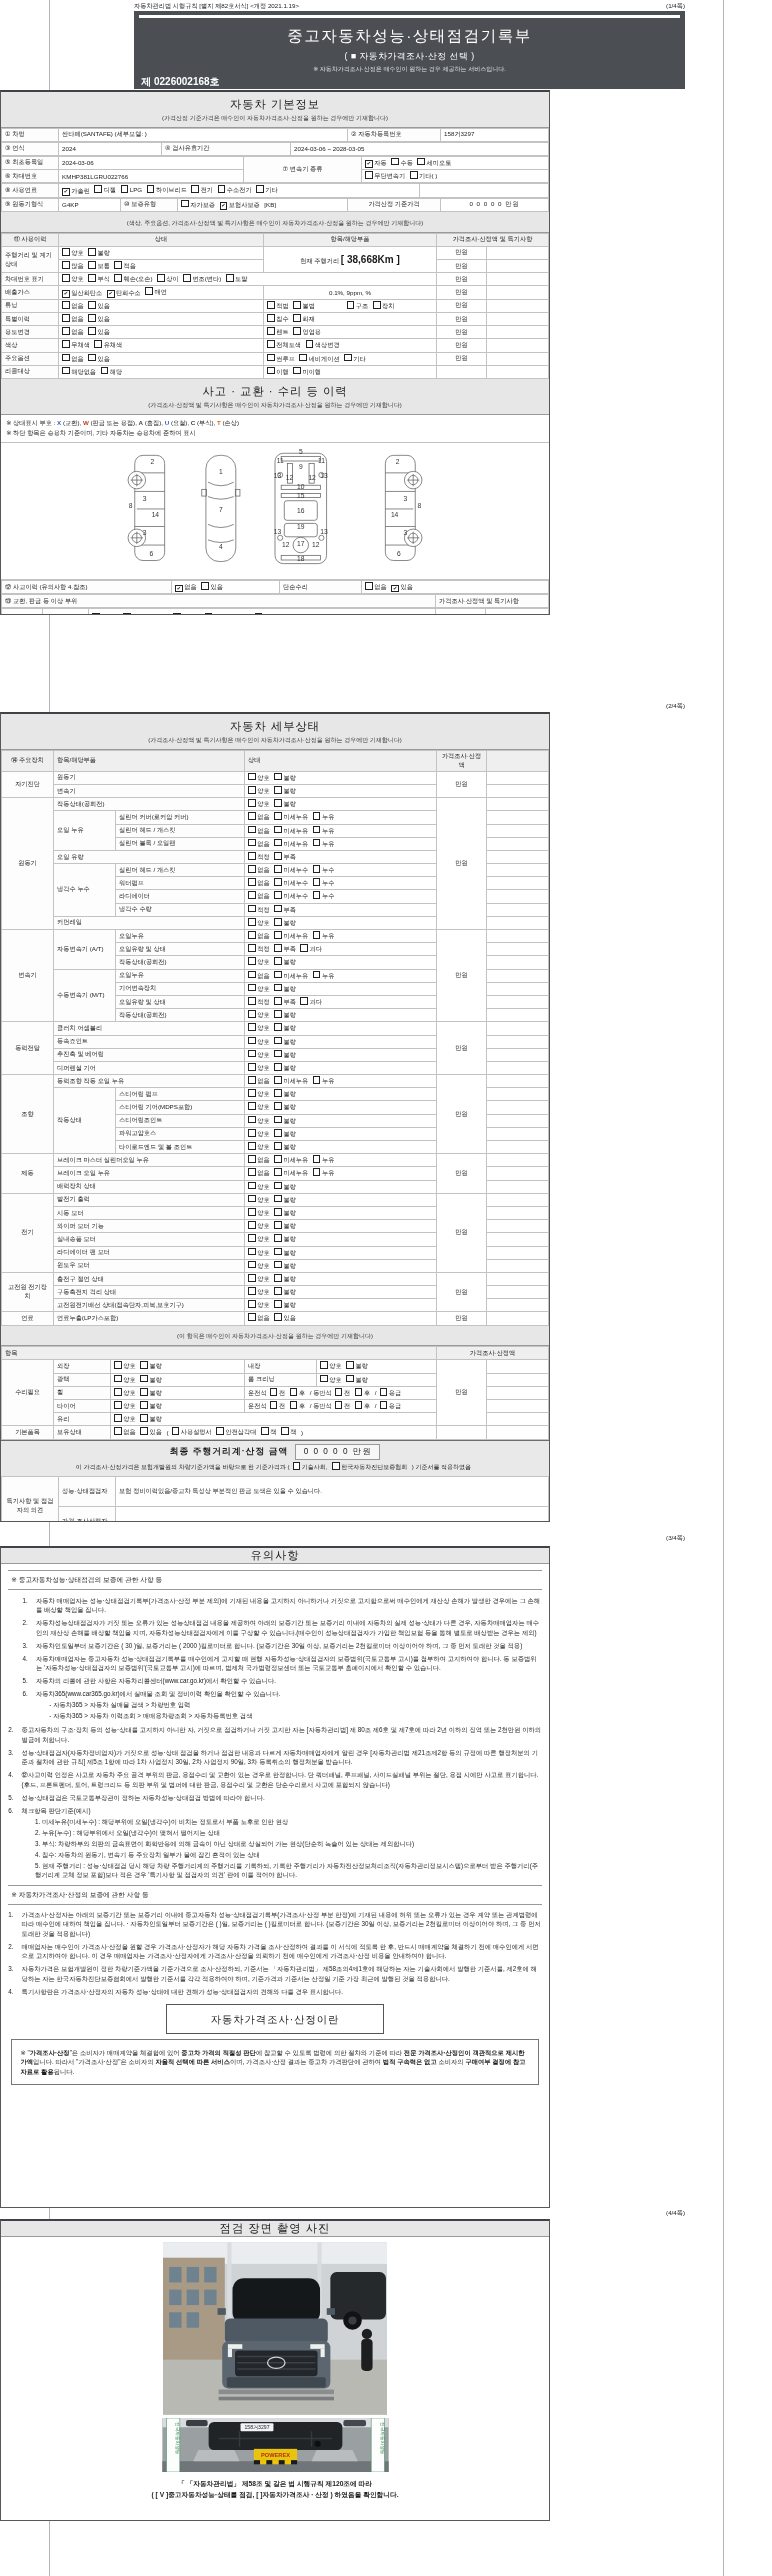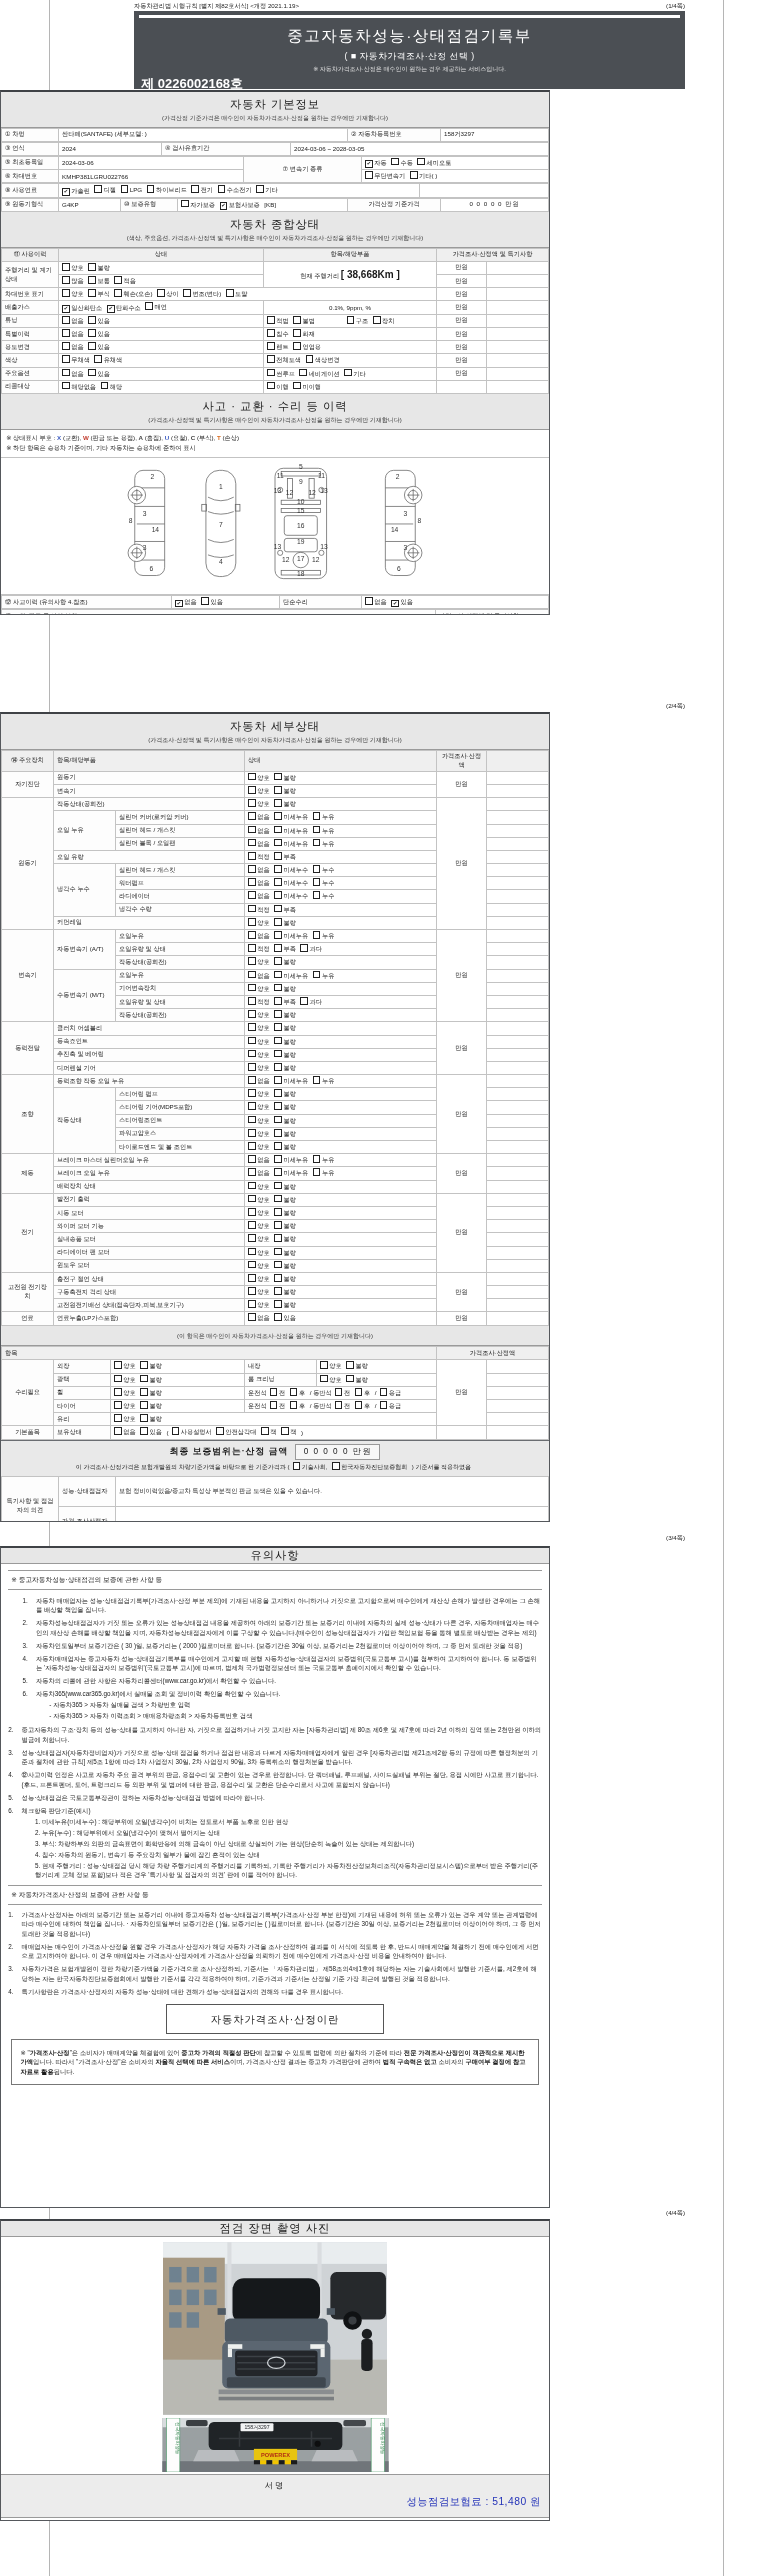--- a/index.html
+++ b/index.html
@@ -9,21 +9,21 @@
   .doc-col{position:absolute;left:134px;width:551px;}
   .topline{top:2.1px;display:flex;justify-content:space-between;font-size:6.2px;color:#222;}
   .pagemark{position:absolute;left:134px;width:551px;text-align:right;font-size:6.2px;color:#222;}
 
   
   .hdr{top:11.3px;height:78px;background:#4b4f54;color:#fff;overflow:hidden;}
   .hdr .stripe{margin:4.1px 5.2px 0 5.2px;height:3.1px;background:#fff;}
   .hdr .t1{text-align:center;font-size:15.5px;letter-spacing:1.5px;margin-top:7.2px;}
   .hdr .t2{text-align:center;font-size:8.8px;margin-top:4.1px;letter-spacing:0.5px;}
   .hdr .t3{text-align:center;font-size:6px;margin-top:2.6px;color:#e3e3e3;}
-  .hdr .docno{position:absolute;left:7.2px;top:64px;font-size:13px;font-weight:bold;}
+  .hdr .docno{position:absolute;left:7.2px;top:64px;font-size:10px;font-weight:bold;}
 
   .box{position:absolute;left:0;width:550px;border:1px solid #55585c;border-top:2.6px solid #3f4246;
        background:#fff;overflow:hidden;box-sizing:border-box;}
   #box1{top:90px;height:525px;}
   #box2{top:712px;height:810px;}
   #box3{top:1546px;height:662px;}
   #box4{top:2219px;height:302px;}
 
   .band{background:#e7e7e7;border-bottom:0.5px solid #9a9a9a;text-align:center;padding:4.6px 0 4.1px 0;}
   .band .bt{font-size:11.3px;letter-spacing:1px;}
@@ -156,21 +156,20 @@
     <td style="width:62px">G4KP</td>
     <td class="lab" style="width:57px">⑩ 보증유형</td>
     <td style="width:170px"><span class="opt"><span class="cb"></span>자가보증</span><span class="opt"><span class="cb">✔</span>보험사보증</span><span class="txtseg">[KB]</span></td>
     <td class="lab cen" style="width:93px">가격산정 기준가격</td>
     <td class="cen" style="letter-spacing:1px">0 0 0 0 0 만원</td>
   </tr>
       </tbody>
     </table>
 
   <div class="band">
-    <div class="bt">자동차 종합상태</div>
     <div class="bn">(색상, 주요옵션, 가격조사·산정액 및 특기사항은 매수인이 자동차가격조사·산정을 원하는 경우에만 기재합니다)</div>
   </div>
 
   <table>
     <colgroup>
         <col style="width:57px">
         <col style="width:205px">
         <col style="width:173px">
         <col style="width:50px">
         <col>
@@ -717,21 +716,21 @@
       <td class="grp">기본품목</td>
       <td class="lab">보유상태</td>
       <td colspan="3"><span class="opt"><span class="cb"></span>없음</span><span class="opt"><span class="cb"></span>있음</span><span class="txtseg">(</span><span class="opt"><span class="cb"></span>사용설명서</span><span class="opt"><span class="cb"></span>안전삼각대</span><span class="opt"><span class="cb"></span>잭</span><span class="opt"><span class="cb"></span>잭</span><span class="txtseg">)</span></td>
       <td></td>
           <td></td>
     </tr>
   </tbody>
     </table>
 
   <div class="finalband">
-    <span class="fl">최종 보증범위는·산정 금액</span><span class="fv">0 0 0 0 0 만원</span>
+    <span class="fl">최종 주행거리계·산정 금액</span><span class="fv">0 0 0 0 0 만원</span>
     <div class="fn"><span class="txtseg">이 가격조사·산정가격은 보험개발원의 차량기준가액을 바탕으로 한 기준가격과 (</span><span class="opt"><span class="cb"></span>기술사회,</span><span class="opt"><span class="cb"></span>한국자동차진단보증협회</span><span class="txtseg">) 기준서를 적용하였음</span></div>
   </div>
 
   <table>
     <colgroup>
         <col style="width:57px">
         <col style="width:57px">
         <col>
       </colgroup>
     <tbody>
@@ -902,22 +901,18 @@
           <rect x="190" y="82" width="12" height="8"></rect>
           <rect x="214" y="82" width="12" height="8"></rect>
           <rect x="238" y="82" width="12" height="8"></rect>
         </g>
       <rect x="8" y="0" width="26" height="105" fill="#fdfdfd" stroke="#2e8b4f"></rect>
       <rect x="406" y="0" width="26" height="105" fill="#fdfdfd" stroke="#2e8b4f"></rect>
       <text transform="rotate(90 27,8)" x="27" y="8" font-size="9" fill="#1e7a3c">전국자동차성능</text>
       <text transform="rotate(90 425,8)" x="425" y="8" font-size="9" fill="#1e7a3c">전국자동차성능</text>
     </svg>
   </div>
-  <div class="signband">
-    <div class="st">서명</div>
-    <div class="fee">성능점검보험료 : 51,480 원</div>
-  </div>
   <div class="confirm">
     <div>「 「자동차관리법」 제58조 및 같은 법 시행규칙 제120조에 따라</div>
     <div>( [ V ]중고자동차성능·상태를 점검, [  ]자동차가격조사 · 산정 ) 하였음을 확인합니다.</div>
   </div>
 </div>
 
 
 </body></html>

